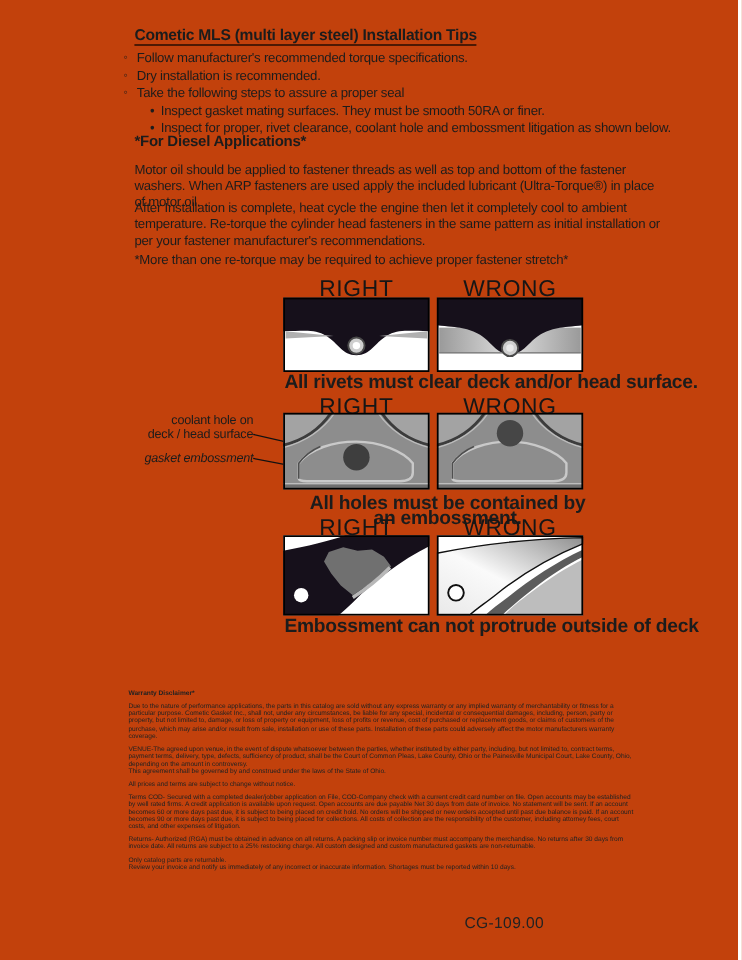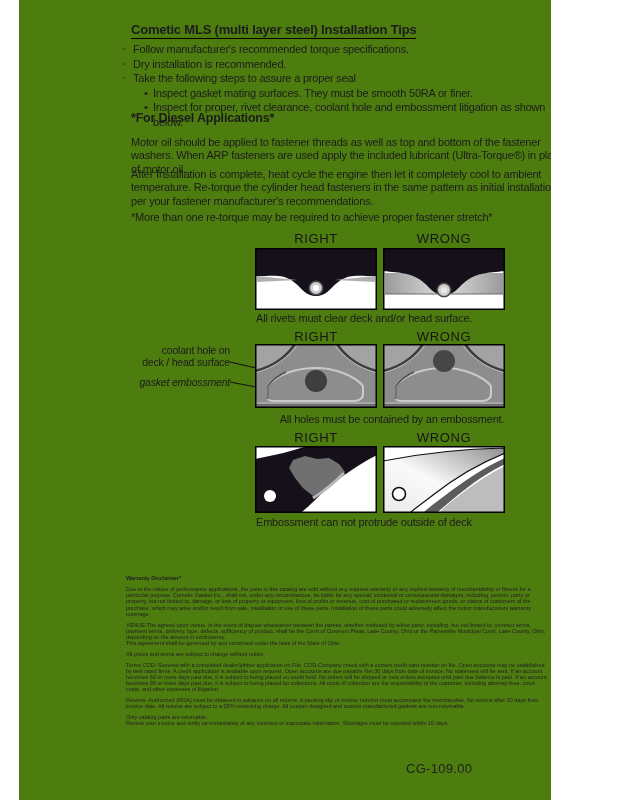--- a/index.html
+++ b/index.html
@@ -1,30 +1,30 @@
 <!DOCTYPE html>
 <html><head>
 <meta charset="utf-8">
 <style>
   html,body{margin:0;padding:0;background:#fff;}
-  .page{position:relative;width:532px;height:800px;background:#4d7c0f;overflow:hidden;
-        font-family:"Liberation Sans","DejaVu Sans",sans-serif;color:#1c1c1c;margin-left:19px;}
+  .page{position:relative;width:615px;height:800px;background:#c2410c;overflow:hidden;
+        font-family:"Liberation Sans","DejaVu Sans",sans-serif;color:#1c1c1c;}
   .abs{position:absolute;}
   .doc-title{font-size:13px;font-weight:bold;letter-spacing:-0.2px;
              border-bottom:1.5px solid #000;padding-bottom:1px;}
   .bullets{font-size:11px;letter-spacing:-0.2px;line-height:14.6px;}
   .bullet-row{display:flex;}
   .bullet-row.sub{margin-left:22px;}
   .bullet-marker{flex:none;width:11px;font-size:10px;}
   .bullet-row.sub .bullet-marker{width:9px;font-size:11px;}
   .h2{font-size:12.5px;font-weight:bold;letter-spacing:-0.2px;}
   .para{font-size:11px;letter-spacing:-0.2px;line-height:13.4px;width:438px;}
-  .fig-label{font-size:13px;letter-spacing:0.6px;text-align:center;width:122px;color:#161616;}
+  .fig-label{font-size:19px;letter-spacing:0.6px;text-align:center;width:122px;color:#161616;}
   .panel{width:122px;display:block;}
-  .caption{font-size:11px;letter-spacing:-0.2px;line-height:13px;}
+  .caption{font-size:16px;letter-spacing:-0.2px;line-height:13px;font-weight:bold;}
   .callout{font-size:10.5px;line-height:12.2px;letter-spacing:-0.2px;text-align:right;width:112px;}
   .legal{width:424px;font-size:5.5px;line-height:6.15px;color:#222;}
   .legal .lh{font-weight:bold;margin:0 0 5px 0;}
   .legal .lp{margin:0 0 4.6px 0;}
   .legal .nogap{margin:0;}
   .page-code{font-size:13px;color:#222;letter-spacing:0.3px;}
 </style>
 </head>
 <body>
 

